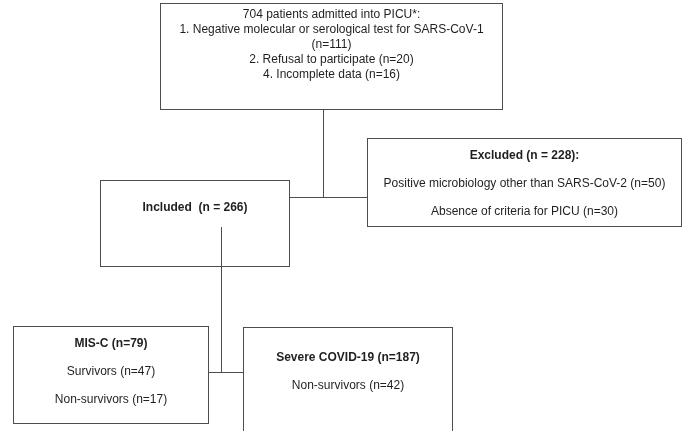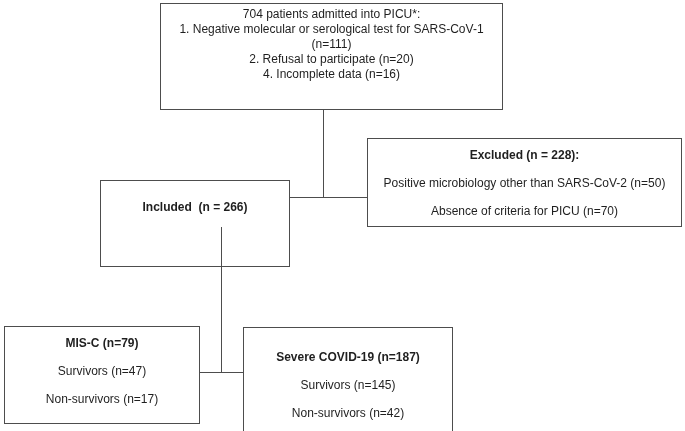--- a/index.html
+++ b/index.html
@@ -20,21 +20,21 @@
   .line{
     font-size:12px;line-height:15px;white-space:pre;text-align:center;
   }
   .bold{font-weight:bold;}
   .lh28{line-height:28px;}
   .connector{position:absolute;background:var(--border);}
 
   #box-eligibility{left:152px;top:3px;width:343px;height:107px;padding-top:3px;margin-left:8px;}
   #box-included{left:100px;top:140px;width:190px;height:87px;padding-top:19px;margin-top:40px;}
   #box-excluded{left:367px;top:138px;width:315px;height:89px;padding-top:2px;}
-  #box-misc{left:4px;top:326px;width:196px;height:98px;padding-top:2px;}
+  #box-misc{left:13px;top:326px;width:196px;height:98px;padding-top:2px;}
   #box-covid{left:243px;top:327px;width:210px;height:106px;padding-top:15px;}
 
   #conn-v1{left:323px;top:110px;width:1px;height:87px;}
   #conn-h1{left:282px;top:197px;width:85px;height:1px;}
   #conn-v2{left:221px;top:227px;width:1px;height:145px;}
   #conn-h2{left:198px;top:372px;width:45px;height:1px;}
 </style>
 </head>
 <body>
 
@@ -51,31 +51,30 @@
   <div class="connector" id="conn-v1"></div>
   <div class="connector" id="conn-h1"></div>
 
   <div class="box" id="box-included">
     <div class="line bold">Included  (n = 266)</div>
   </div>
 
   <div class="box" id="box-excluded">
     <div class="line bold lh28">Excluded (n = 228):</div>
     <div class="line lh28">Positive microbiology other than SARS-CoV-2 (n=50)</div>
-    <div class="line lh28">Absence of criteria for PICU (n=70)</div>
+    <div class="line lh28">Absence of criteria for PICU (n=30)</div>
   </div>
 
   <div class="connector" id="conn-v2"></div>
   <div class="connector" id="conn-h2"></div>
 
   <div class="box" id="box-misc">
     <div class="line bold lh28">MIS-C (n=79)</div>
     <div class="line lh28">Survivors (n=47)</div>
     <div class="line lh28">Non-survivors (n=17)</div>
   </div>
 
   <div class="box" id="box-covid">
     <div class="line bold lh28">Severe COVID-19 (n=187)</div>
-    <div class="line lh28">Survivors (n=145)</div>
     <div class="line lh28">Non-survivors (n=42)</div>
   </div>
 
 </div>
 
 </body></html>

